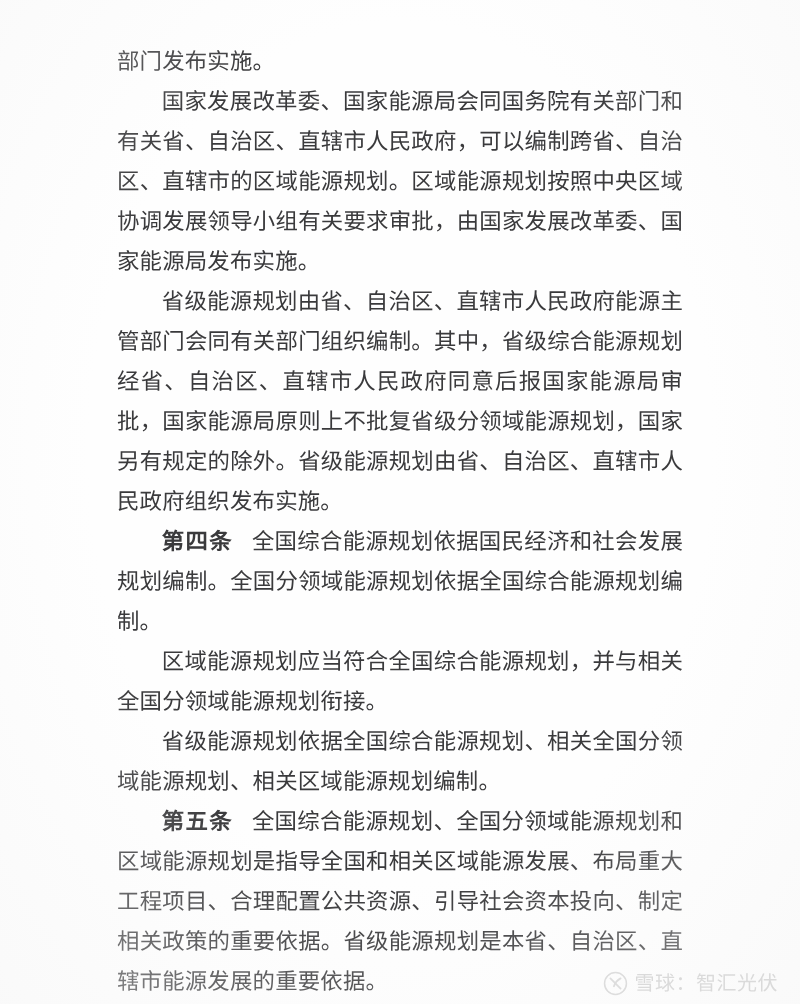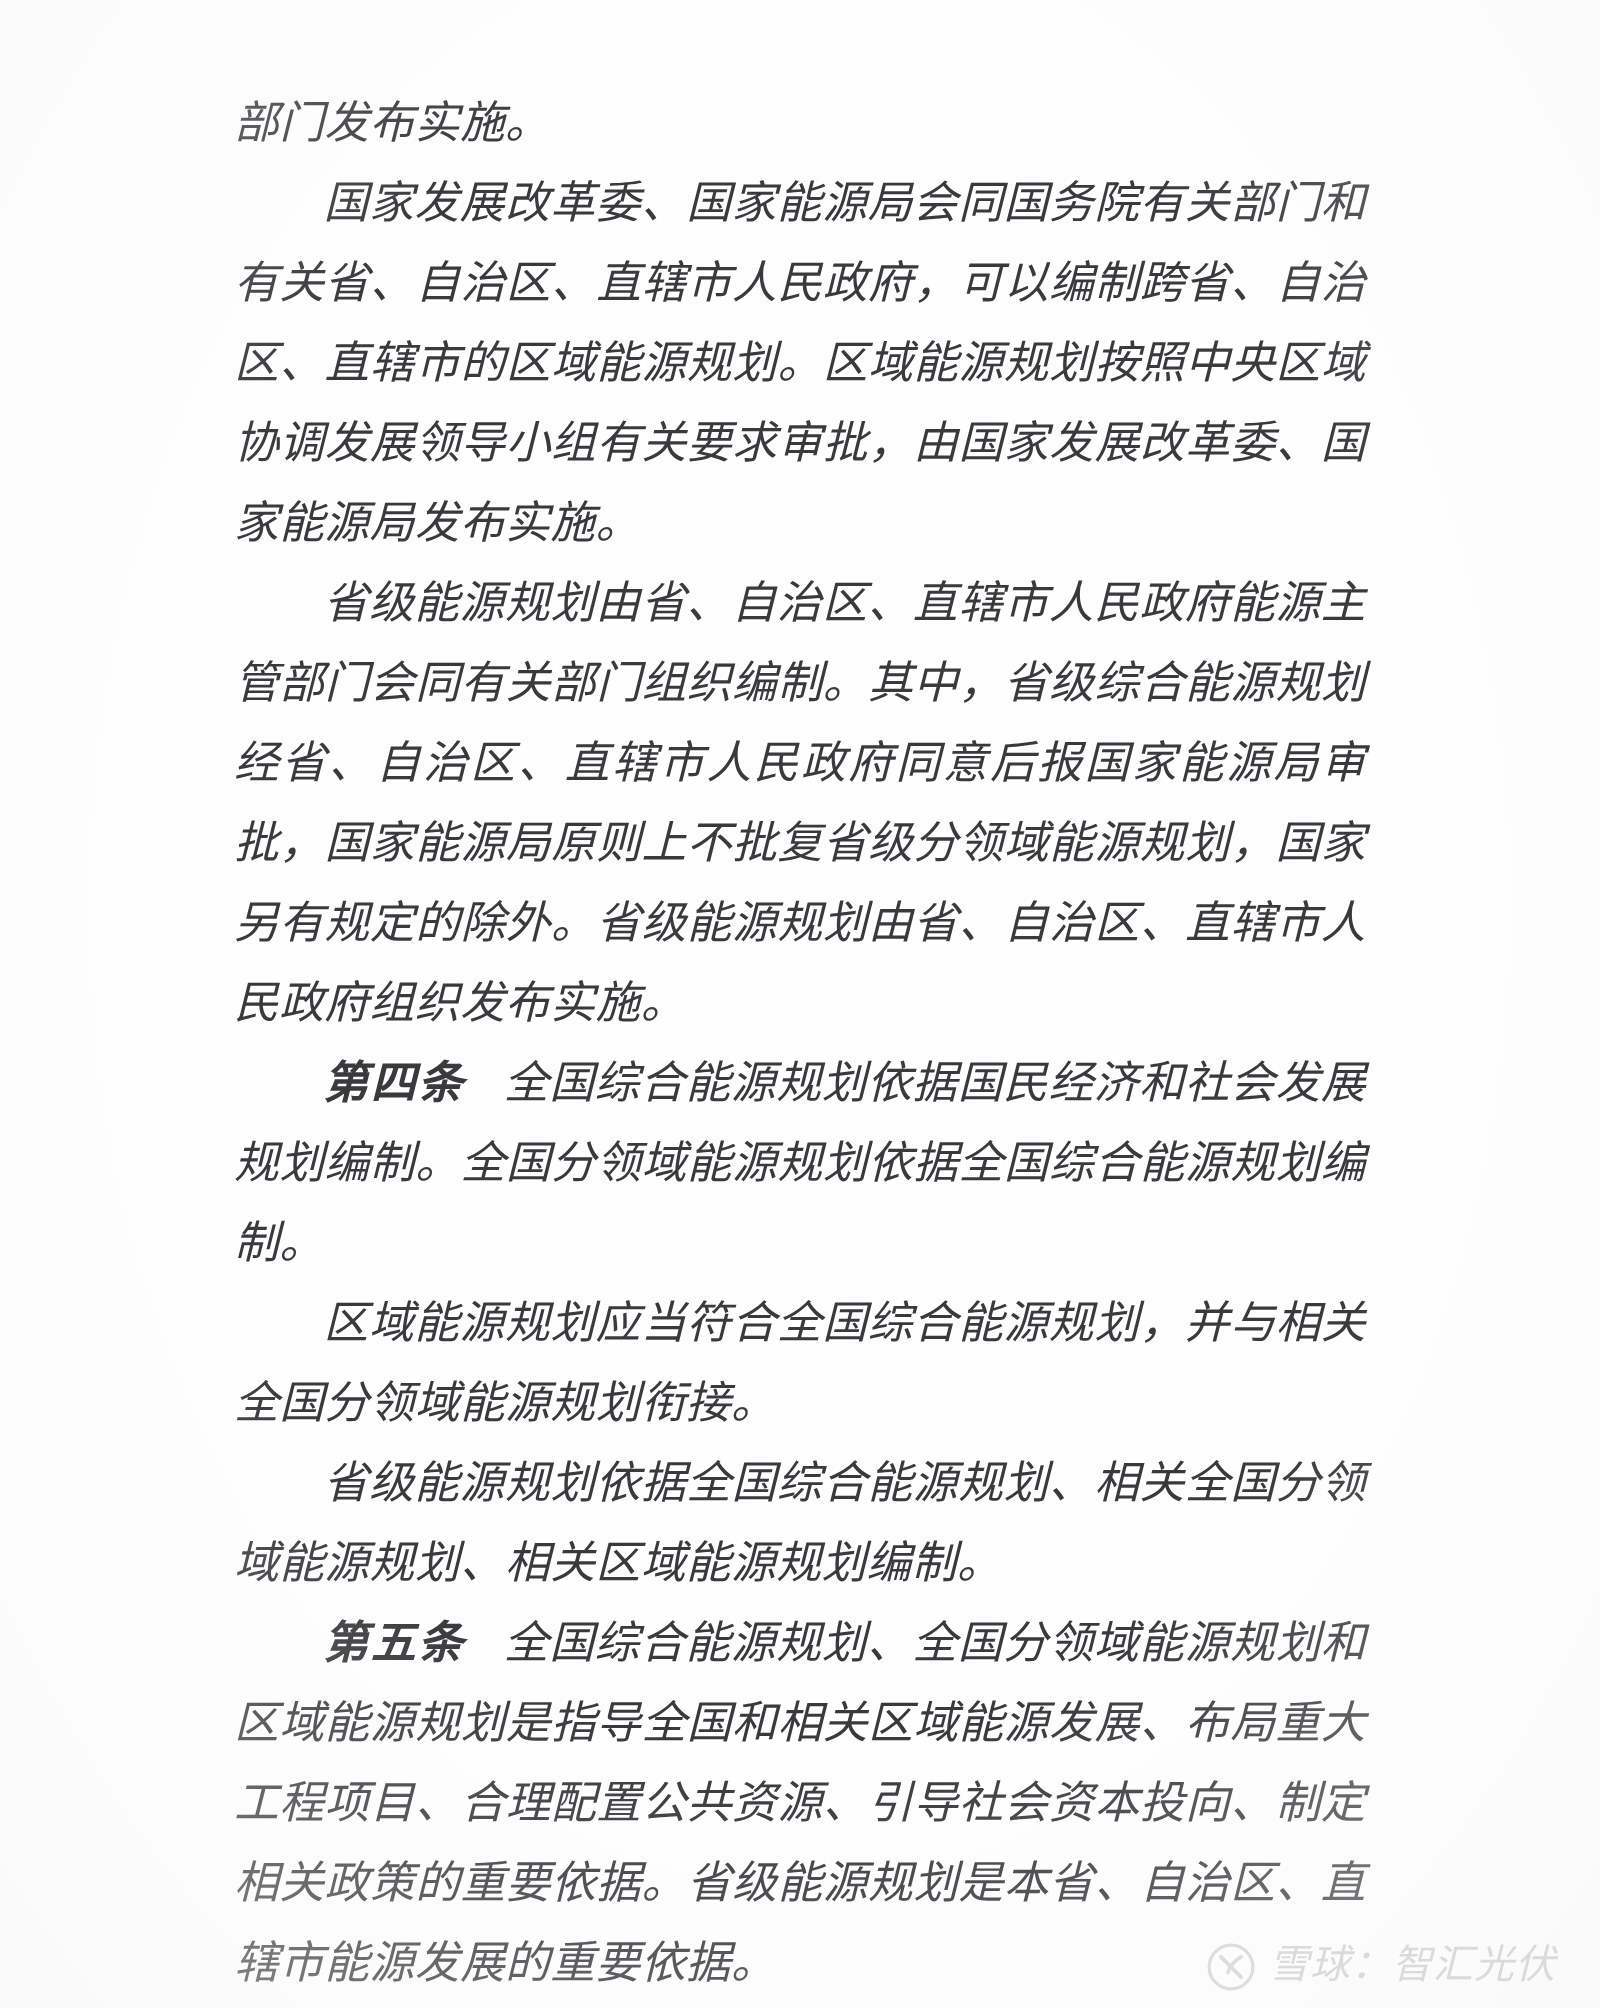--- a/index.html
+++ b/index.html
@@ -9,21 +9,20 @@
     background: #ffffff;
   }
   .page {
     position: relative;
     width: 800px;
     height: 1004px;
     margin: 0 auto;
     background: #fefefe;
     overflow: hidden;
     font-family: "Liberation Serif", "DejaVu Serif", serif;
-    font-style: italic;
   }
   
   .scan-tint {
     position: absolute;
     inset: 0;
     pointer-events: none;
     background:
       radial-gradient(ellipse at 50% 45%, rgba(255,255,255,0) 55%, rgba(246,246,246,0.55) 100%);
     z-index: 5;
   }

